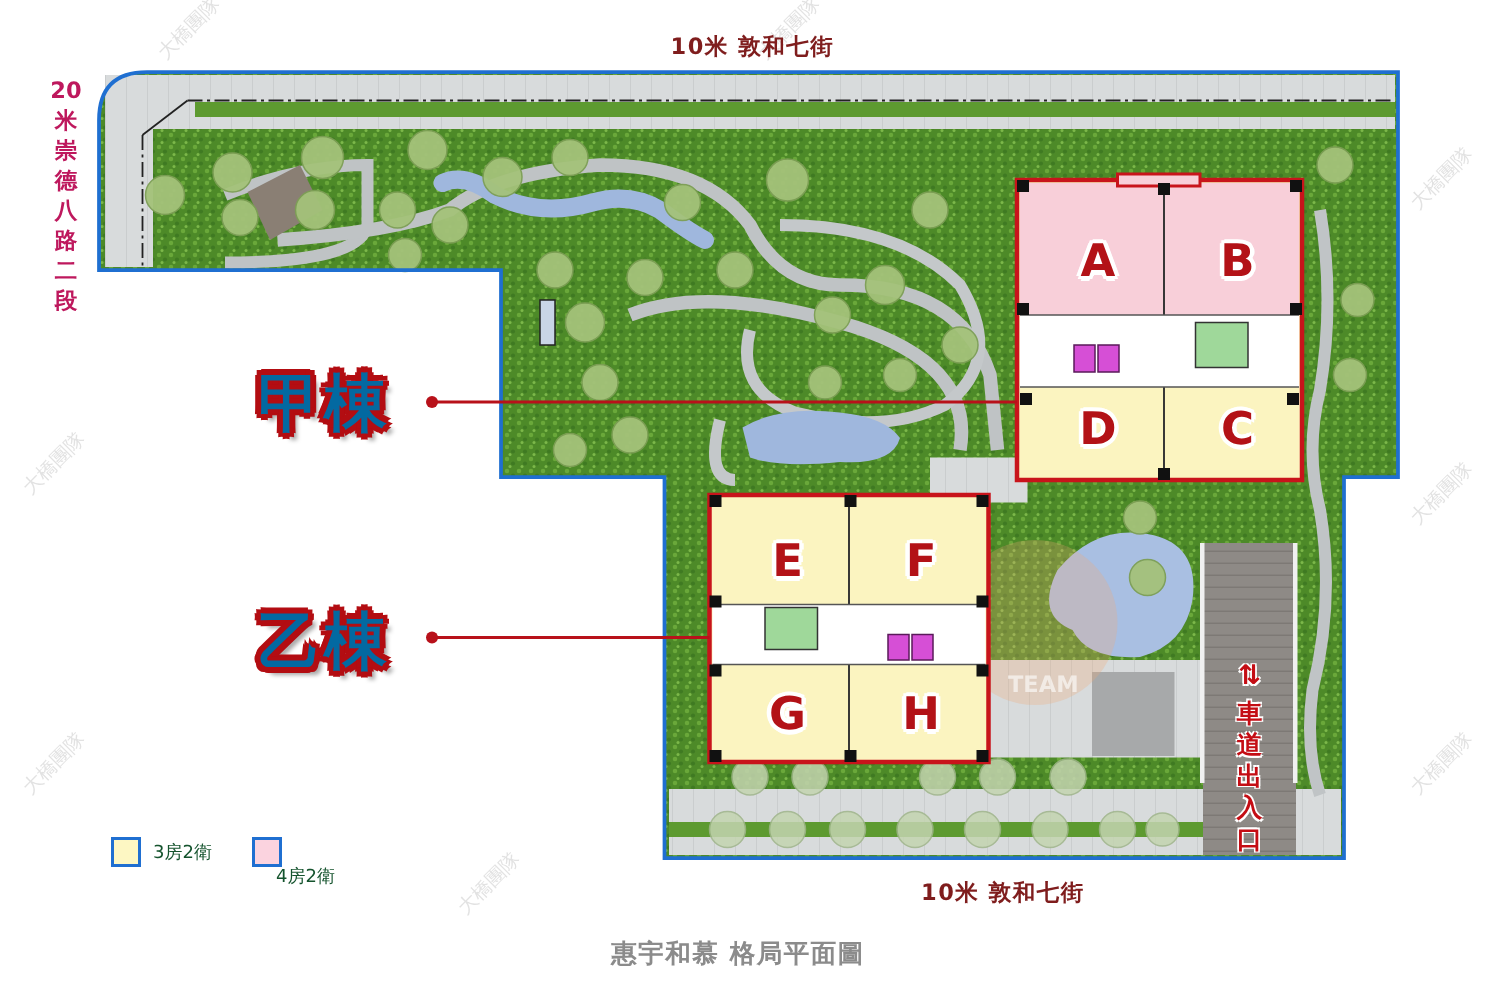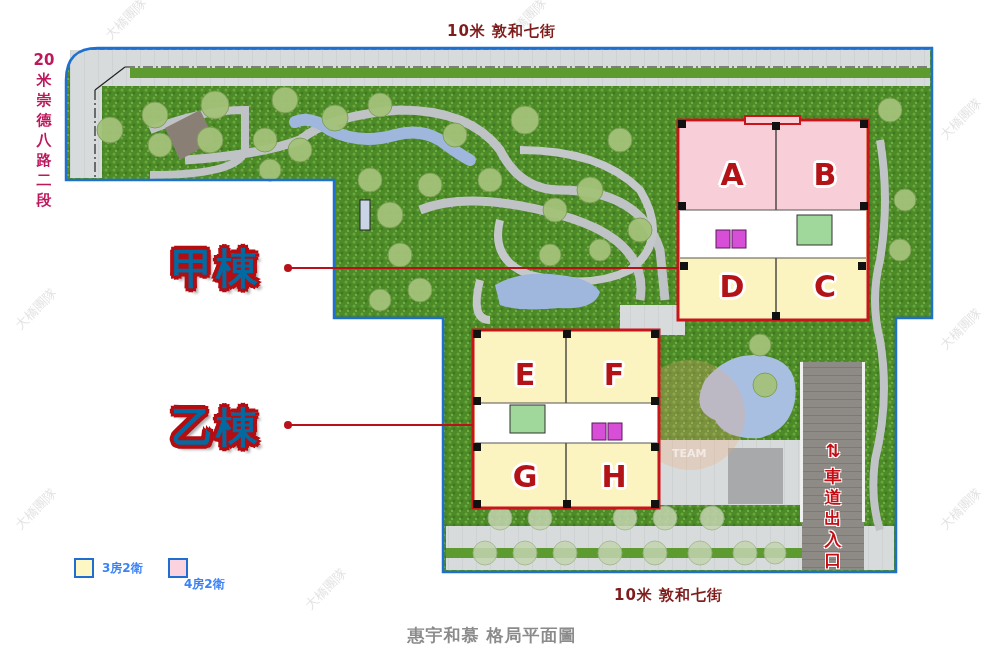--- a/index.html
+++ b/index.html
@@ -10,21 +10,21 @@
   .site-svg{position:absolute;left:0;top:0;}
   .building-label{position:absolute;font-family:"DejaVu Sans","Liberation Sans",sans-serif;font-weight:900;font-size:42px;color:#0369a1;
     text-shadow:
      -3px -3px 0 #b30d12, 3px -3px 0 #b30d12, -3px 3px 0 #b30d12, 3px 3px 0 #b30d12,
      0 -4px 0 #b30d12, 0 4px 0 #b30d12, -4px 0 0 #b30d12, 4px 0 0 #b30d12,
      5px 5px 3px rgba(0,0,0,.35);letter-spacing:2px;}
   .unit-letter{position:absolute;font-family:"DejaVu Sans","Liberation Sans",sans-serif;font-weight:900;font-size:30px;color:#b31217;
     text-shadow:-2px -2px 0 #fff,2px -2px 0 #fff,-2px 2px 0 #fff,2px 2px 0 #fff,0 -3px 0 #fff,0 3px 0 #fff,-3px 0 0 #fff,3px 0 0 #fff;
     width:40px;text-align:center;line-height:34px;}
   .legend-box{position:absolute;width:16px;height:16px;border:2px solid #1f6fd1;}
-  .legend-text{position:absolute;font-size:12px;font-weight:bold;color:#3b82f6;}
+  .legend-text{position:absolute;font-size:12px;font-weight:normal;color:#14532d;}
   .title{position:absolute;left:0;width:984px;top:624px;text-align:center;font-size:17px;font-weight:bold;color:#8b8b8b;letter-spacing:1px;}
   .drive-text{position:absolute;color:#c40d14;font-weight:900;font-size:17px;line-height:21px;width:22px;text-align:center;
     text-shadow:-1px -1px 0 #fff,1px -1px 0 #fff,-1px 1px 0 #fff,1px 1px 0 #fff;}
   .watermark{position:absolute;color:rgba(150,150,150,.28);font-size:13px;transform:rotate(-45deg);white-space:nowrap;}
 </style>
 </head>
 <body>
 
 <div>
   <div class="watermark" style="left:100px;top:10px;">大橋團隊</div>
@@ -229,21 +229,21 @@
 
 <div class="drive-text" style="left:822px;top:440px;font-size:18px;">⇅</div>
 <div class="drive-text" style="left:822px;top:466px;">
   <div>車</div>
   <div>道</div>
   <div>出</div>
   <div>入</div>
   <div>口</div>
 </div>
 
-<div class="abs" style="left:672px;top:447px;font-size:11px;font-weight:bold;color:rgba(255,255,255,.6);">TEAM</div>
+<div class="abs" style="left:672px;top:447px;font-size:15px;font-weight:bold;color:rgba(255,255,255,.6);">TEAM</div>
 
 <div>
   <div class="legend-box" style="left:74px;top:558px;background:#fdf7c3;"></div>
   <div class="legend-text" style="left:102px;top:560px;">3房2衛</div>
   <div class="legend-box" style="left:168px;top:558px;background:#fbd3df;"></div>
   <div class="legend-text" style="left:184px;top:560px;margin-top:16px;">4房2衛</div>
 </div>
 
 <div class="title">惠宇和慕 格局平面圖</div>
 

